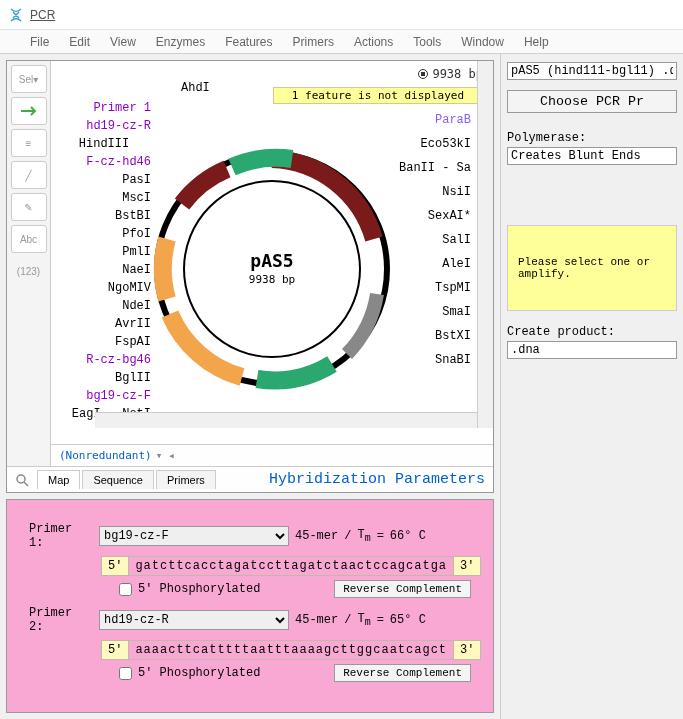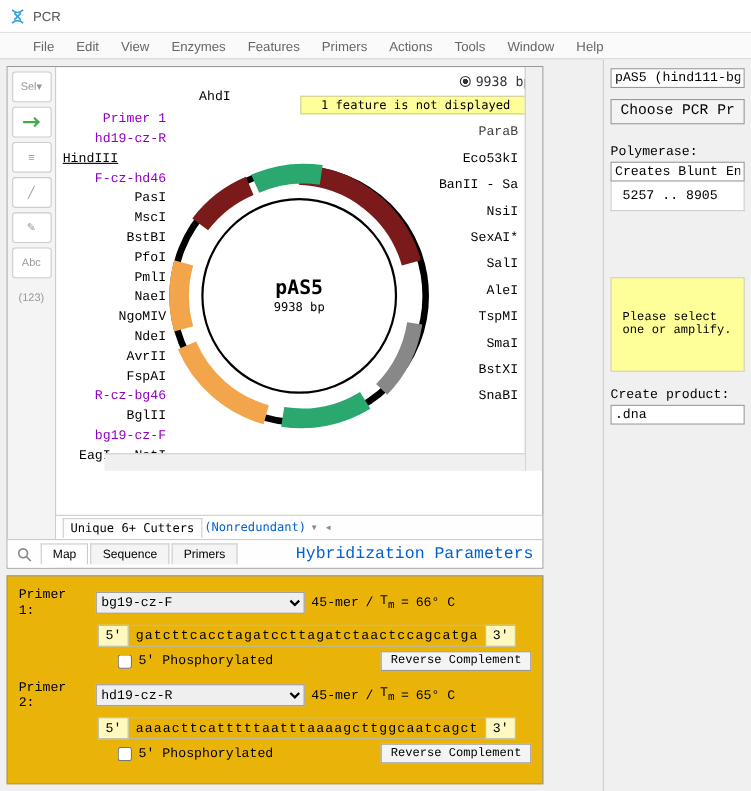--- a/index.html
+++ b/index.html
@@ -1,43 +1,43 @@
 <!DOCTYPE html>
 <html><head>
 <meta charset="utf-8">
 <style>
 * { box-sizing: border-box; margin: 0; padding: 0; }
 body { font-family: "Segoe UI", Tahoma, sans-serif; font-size: 12px; background: #f0f0f0; width: 683px; height: 719px; overflow: hidden; }
 .titlebar { height: 30px; display: flex; align-items: center; padding: 0 8px; background: #fff; border-bottom: 1px solid #e0e0e0; }
 .titlebar .app-icon { width: 16px; height: 16px; margin-right: 6px; }
-.titlebar .title { color: #555; }
+.titlebar .title { color: #555; text-decoration: underline; }
 .menubar { height: 24px; display: flex; align-items: center; padding: 0 20px; background: #fafafa; border-bottom: 1px solid #d0d0d0; }
 .menubar .item { padding: 2px 10px; color: #666; cursor: default; }
-.content { display: flex; height: calc(719px - 30px - 24px); gap: 48px; }
+.content { display: flex; height: calc(719px - 30px - 24px); }
 .left { width: 500px; display: flex; flex-direction: column; }
 .right { flex: 1; border-left: 1px solid #ccc; padding: 6px; background: #f0f0f0; font-family: "Courier New", monospace; font-size: 12px; }
 .map-area { position: relative; height: 460px; border: 1px solid #999; margin: 6px; background: #fff; }
 .toolbar-left { position: absolute; left: 0; top: 0; width: 44px; height: 100%; background: #f4f4f4; border-right: 1px solid #ccc; display: flex; flex-direction: column; align-items: center; padding-top: 4px; gap: 4px; }
 .tool-btn { width: 36px; height: 28px; background: #fff; border: 1px solid #ccc; border-radius: 3px; display: flex; align-items: center; justify-content: center; font-size: 10px; color: #999; }
 .map-canvas { position: absolute; left: 44px; top: 0; right: 0; height: 415px; overflow: hidden; }
 .bp-label { position: absolute; right: 10px; top: 6px; font-family: monospace; color: #333; display: flex; align-items: center; gap: 4px; }
 .bp-label .radio { width: 10px; height: 10px; border: 1px solid #333; border-radius: 50%; background: radial-gradient(circle, #333 40%, #fff 45%); }
 .warn { position: absolute; right: 10px; top: 26px; background: #ffff99; border: 1px solid #cc9; padding: 1px 18px; font-family: monospace; font-size: 11px; }
 .plasmid { position: absolute; left: 50%; top: 50%; transform: translate(-50%, -50%); }
 .site { position: absolute; font-family: "Courier New", monospace; font-size: 12px; white-space: nowrap; }
 .primer-lbl { color: #9000c0; }
-.feature-lbl { color: #404040; }
+.feature-lbl { color: #8b5cf6; }
 .tabs-row { position: absolute; bottom: 26px; left: 44px; right: 0; height: 22px; border-top: 1px solid #ccc; display: flex; align-items: center; padding: 0 6px; background: #fefefe; font-family: monospace; font-size: 11px; }
 .tabs-row .dd { color: #0060d0; margin-left: 2px; }
 .tabs-row2 { position: absolute; bottom: 0; left: 0; right: 0; height: 26px; border-top: 1px solid #ccc; display: flex; align-items: center; background: #fefefe; }
 .search-icon { width: 22px; height: 22px; display: flex; align-items: center; justify-content: center; color: #888; margin: 0 4px; }
 .sub-tab { padding: 3px 10px; border: 1px solid #ccc; border-bottom: none; background: #f4f4f4; font-size: 11px; margin-right: 2px; }
 .sub-tab.active { background: #fff; }
 .hyb { margin-left: auto; color: #0060d0; font-family: Liberation Mono, monospace; font-size: 15px; padding-right: 8px; padding-left: 44px; }
-.primer-panel { flex: 1; border: 1px solid #999; margin: 0 6px 6px; background: #eab308; padding: 10px; font-family: "Courier New", monospace; font-size: 12px; }
+.primer-panel { flex: 1; border: 1px solid #999; margin: 0 6px 6px; background: #f9a8d4; padding: 22px; font-family: "Courier New", monospace; font-size: 12px; }
 .primer-row { display: flex; align-items: center; margin-bottom: 6px; gap: 6px; flex-wrap: wrap; }
 .primer-row label { width: 64px; }
 .primer-row select { width: 190px; height: 20px; font-family: "Courier New", monospace; font-size: 12px; border: 1px solid #999; }
 .seq-box { display: flex; margin: 4px 0 4px 72px; }
 .seq-end { background: #fff9c0; border: 1px solid #bba; padding: 2px 6px; }
 .seq-mid { border-top: 1px solid #bba; border-bottom: 1px solid #bba; padding: 2px 6px; letter-spacing: 1px; }
 .check-row { margin-left: 90px; display: flex; align-items: center; gap: 6px; margin-bottom: 8px; }
 .check-row input[type=checkbox] { width: 13px; height: 13px; }
 .btn { background: #f4f4f4; border: 1px solid #999; padding: 2px 8px; font-family: "Courier New", monospace; font-size: 11px; margin-left: auto; }
 .right .lbl { margin-top: 4px; }
@@ -107,21 +107,21 @@
           <path d="M 120 258 A 110 110 0 0 1 48 195" fill="none" stroke="#f2a54a" stroke-width="18"></path>
           <path d="M 210 245 A 110 110 0 0 1 135 260" fill="none" stroke="#2aa870" stroke-width="18"></path>
           <path d="M 255 175 A 110 110 0 0 1 225 235" fill="none" stroke="#888" stroke-width="14"></path>
           <text x="150" y="148" text-anchor="middle" font-family="monospace" font-size="18" font-weight="bold">pAS5</text>
           <text x="150" y="164" text-anchor="middle" font-family="monospace" font-size="11">9938 bp</text>
         </svg>
 
         <div id="sites-left">
             <div class="site primer-lbl" style="left: 6px; top: 40px; text-align: right; width: 94px;">Primer 1</div>
             <div class="site primer-lbl" style="left: 6px; top: 58px; text-align: right; width: 94px;">hd19-cz-R</div>
-            <div class="site " style="left: 6px; top: 76px; text-align: left; width: 94px; text-decoration: underline;">HindIII</div>
+            <div class="site " style="left: 6px; top: 76px; text-align: center; width: 94px;">HindIII</div>
             <div class="site primer-lbl" style="left: 6px; top: 94px; text-align: right; width: 94px;">F-cz-hd46</div>
             <div class="site " style="left: 6px; top: 112px; text-align: right; width: 94px;">PasI</div>
             <div class="site " style="left: 6px; top: 130px; text-align: right; width: 94px;">MscI</div>
             <div class="site " style="left: 6px; top: 148px; text-align: right; width: 94px;">BstBI</div>
             <div class="site " style="left: 6px; top: 166px; text-align: right; width: 94px;">PfoI</div>
             <div class="site " style="left: 6px; top: 184px; text-align: right; width: 94px;">PmlI</div>
             <div class="site " style="left: 6px; top: 202px; text-align: right; width: 94px;">NaeI</div>
             <div class="site " style="left: 6px; top: 220px; text-align: right; width: 94px;">NgoMIV</div>
             <div class="site " style="left: 6px; top: 238px; text-align: right; width: 94px;">NdeI</div>
             <div class="site " style="left: 6px; top: 256px; text-align: right; width: 94px;">AvrII</div>
@@ -146,21 +146,20 @@
           </div>
         <div id="sites-top">
             <div class="site " style="left: 130px; top: 20px;">AhdI</div>
           </div>
 
         <div class="scroll-ph scroll-v"></div>
         <div class="scroll-ph scroll-h"></div>
       </div>
 
       <div class="tabs-row">
-        <span style="border:1px solid #ccc;border-bottom:none;padding:2px 6px;background:#fff;">Unique 6+ Cutters</span>
         <span class="dd">(Nonredundant)</span>
         <span style="margin-left:4px;color:#888;">▾</span>
         <span style="margin-left:6px;color:#888;">◂</span>
       </div>
 
       <div class="tabs-row2">
         <div class="search-icon">
           <svg width="14" height="14" viewBox="0 0 14 14">
               <circle cx="6" cy="6" r="4" stroke="#888" stroke-width="1.5" fill="none"></circle>
               <line x1="9" y1="9" x2="13" y2="13" stroke="#888" stroke-width="1.5"></line>
@@ -214,18 +213,17 @@
         <button class="btn">Reverse Complement</button>
       </div>
     </div>
   </div>
 
   <div class="right">
     <input type="text" value="pAS5 (hind111-bgl11) .dna" style="">
     <button class="btn2">Choose PCR Pr</button>
     <div class="lbl" style="margin-top:18px;">Polymerase:</div>
     <input type="text" value="Creates Blunt Ends" style="">
-    <div class="amp-val">5257 .. 8905</div>
     <div class="yellow-box">Please select one or amplify.</div>
     <div class="lbl" style="margin-top:14px;">Create product:</div>
     <input type="text" value=".dna" style="">
   </div>
 </div>
 
 </body></html>

